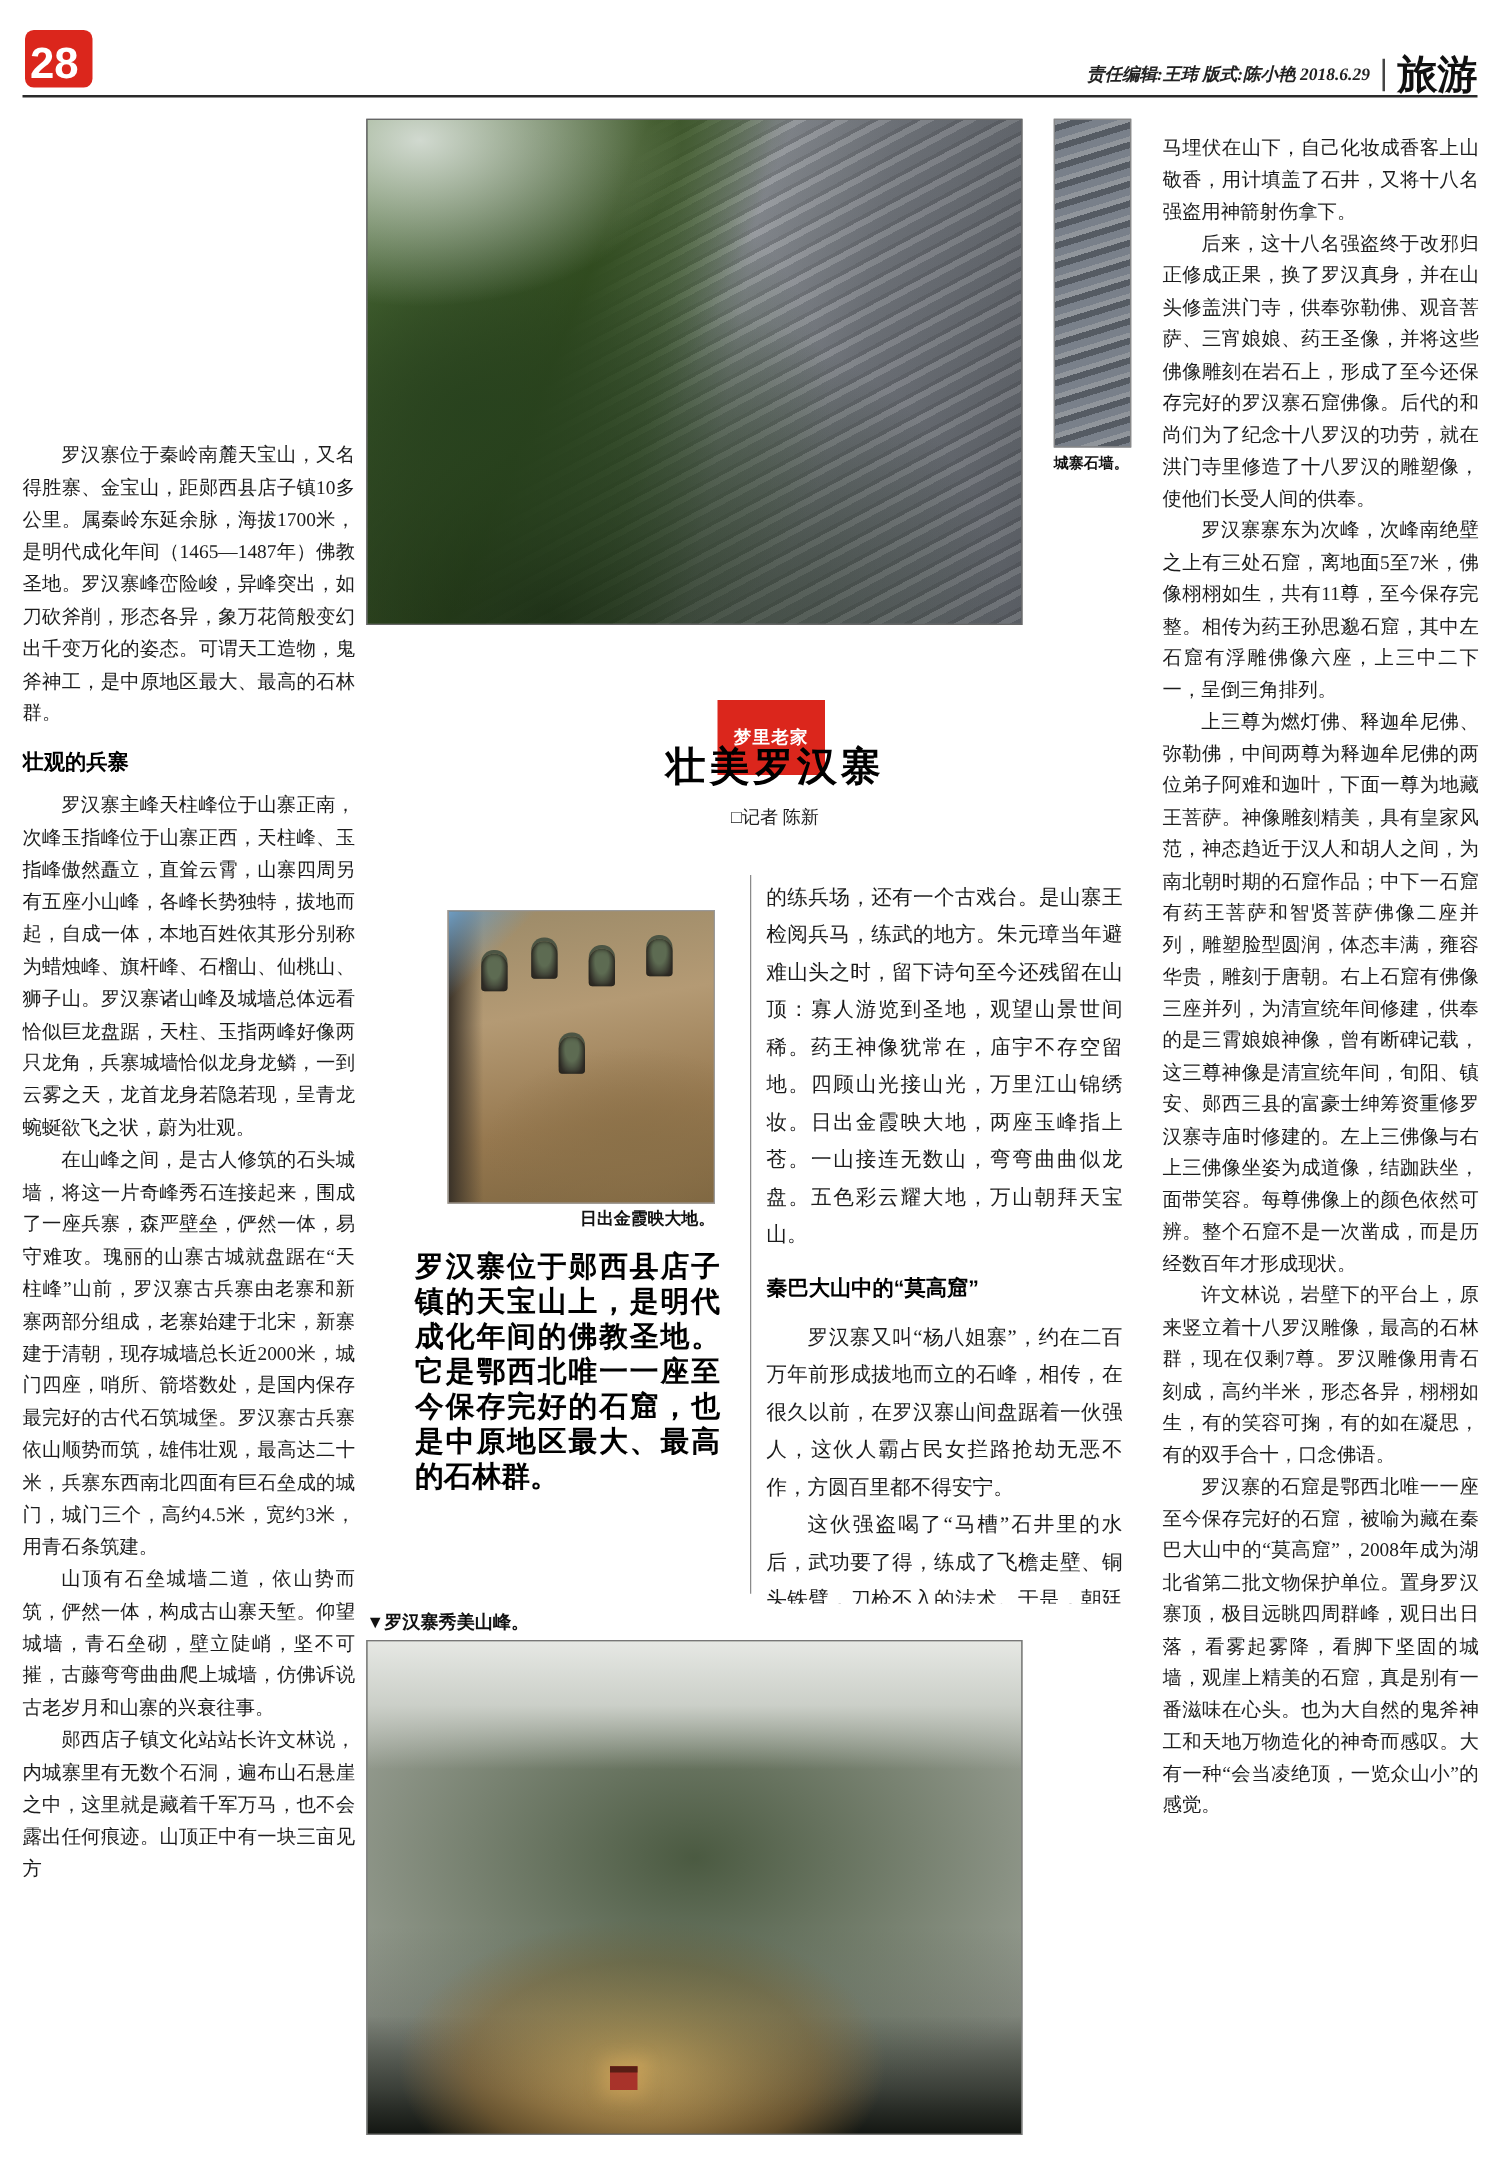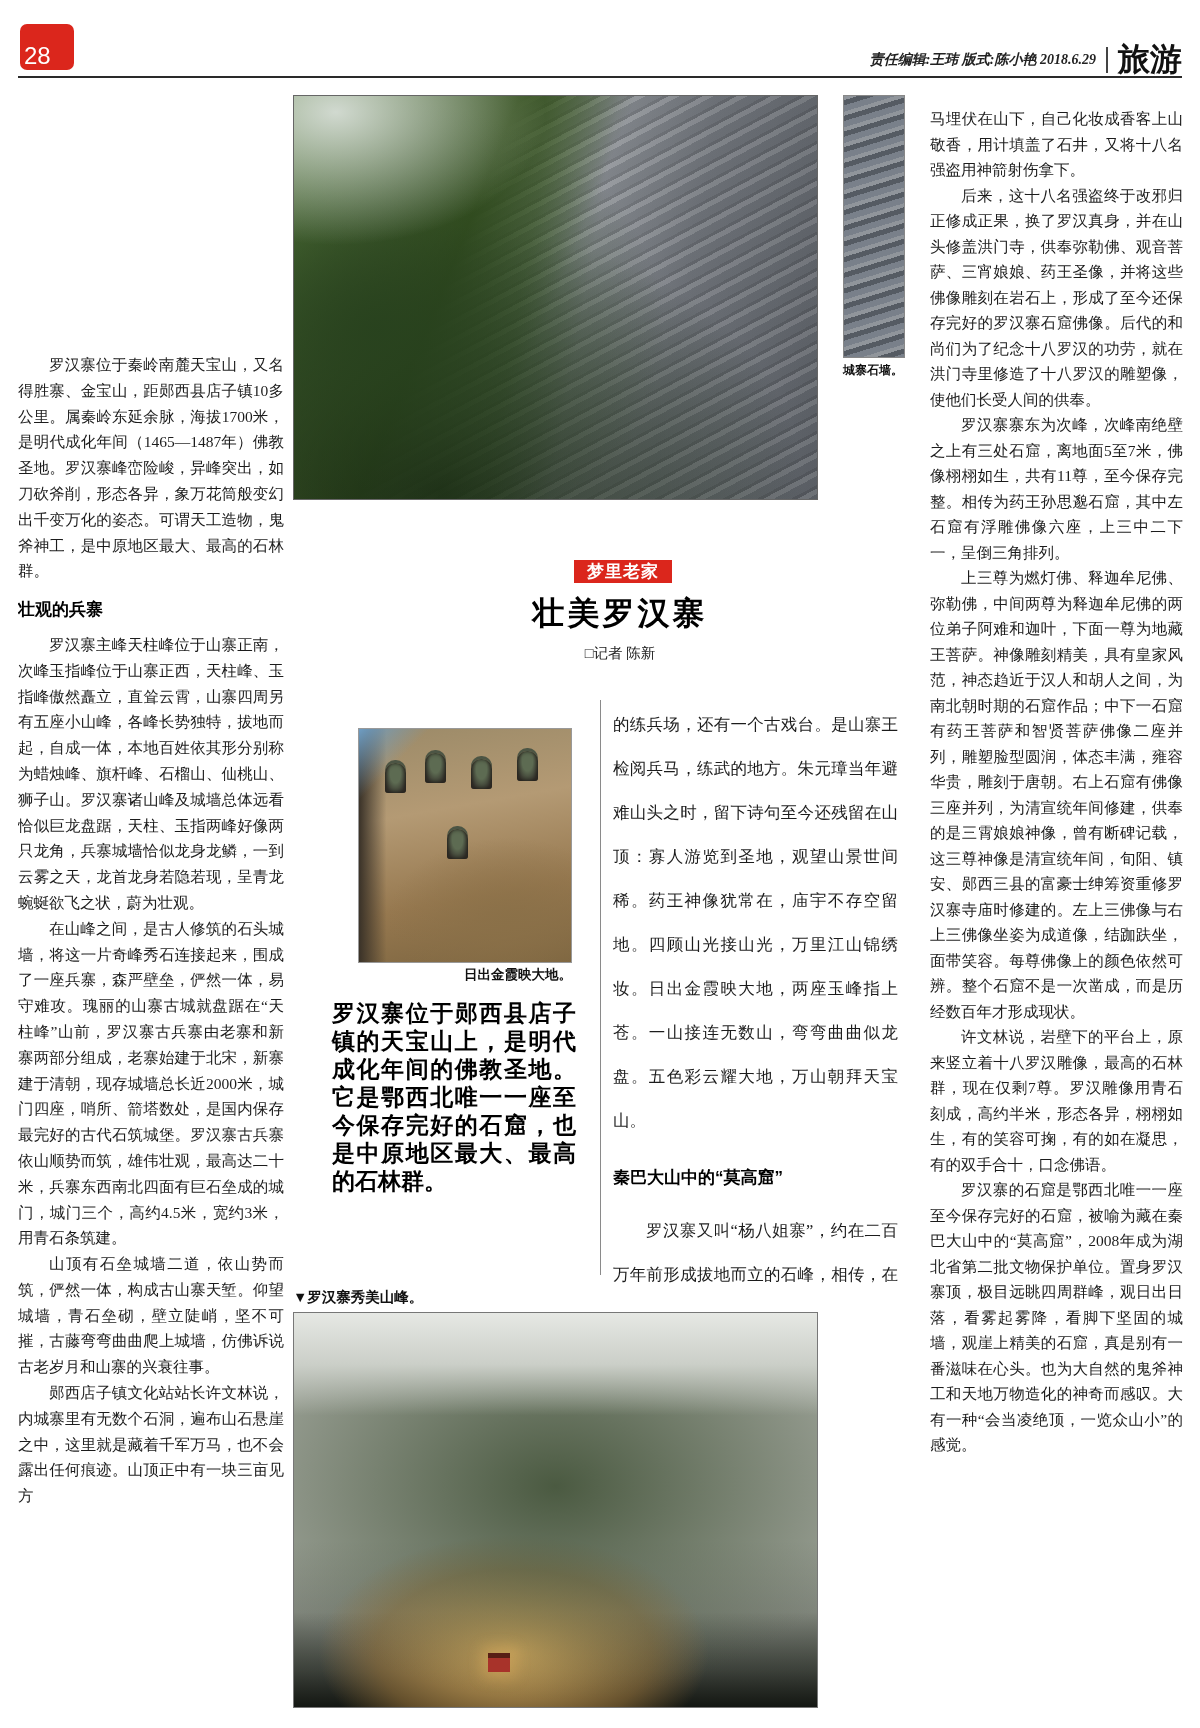--- a/index.html
+++ b/index.html
@@ -1,43 +1,43 @@
 <!DOCTYPE html>
 <html><head>
 <meta charset="utf-8">
 <style>
   html,body{margin:0;padding:0;background:#e8e8e8;}
   .page{position:relative;width:1200px;height:1728px;background:#ffffff;overflow:hidden;
         font-family:"Liberation Serif","DejaVu Serif",serif;color:#1c1c1c;}
   
   .pagenum{position:absolute;left:20px;top:24px;width:54px;height:46px;border-radius:7px;
            background:#db261c;color:#fff;display:flex;align-items:flex-end;justify-content:flex-start;
-           font-family:"Liberation Sans","DejaVu Sans",sans-serif;font-weight:normal;font-size:24px;
+           font-family:"Liberation Sans","DejaVu Sans",sans-serif;font-weight:bold;font-size:35px;
            line-height:1;padding:0 0 2px 4px;box-sizing:border-box;}
   .header-right{position:absolute;right:18px;top:38px;display:flex;align-items:center;gap:10px;}
   .edition{font-family:"Liberation Serif",serif;font-style:italic;font-weight:bold;font-size:14px;color:#222;}
   .header-bar{width:2px;height:26px;background:#444;}
   .section-name{font-family:"Liberation Sans","DejaVu Sans",sans-serif;font-weight:bold;font-size:32px;color:#111;}
   .header-rule{position:absolute;left:18px;right:18px;top:76px;height:2px;background:#2a2a2a;}
   
   .col p{margin:0;text-indent:2em;text-align:justify;}
   .col p.noindent{text-indent:0;}
   .col h3{font-family:"Liberation Sans","DejaVu Sans",sans-serif;font-size:17px;margin:13px 0 9px;
           text-indent:0;color:#000;}
   
   .col-left{position:absolute;left:18px;top:352px;width:266px;font-size:15.5px;line-height:25.8px;height:1376px;overflow:hidden;}
   
-  .col-mid{position:absolute;left:613px;top:703px;width:285px;font-size:16.5px;line-height:44px;height:580px;overflow:hidden;}
+  .col-mid{position:absolute;left:613px;top:703px;width:285px;font-size:16.5px;line-height:30px;height:580px;overflow:hidden;}
   .divider-v{position:absolute;left:600px;top:700px;width:1px;height:575px;background:#8a8a8a;}
   
   .col-right{position:absolute;left:930px;top:106px;width:253px;font-size:15.5px;line-height:25.5px;height:1600px;overflow:hidden;}
   
   .badge{position:absolute;left:574px;top:560px;background:#db261c;color:#fff;
-         font-family:"Liberation Sans","DejaVu Sans",sans-serif;font-weight:bold;font-size:17px;
-         padding:0 13px;letter-spacing:1px;}
+         font-family:"Liberation Sans","DejaVu Sans",sans-serif;font-weight:bold;font-size:14px;
+         padding:21px 13px;letter-spacing:1px;}
   .title{position:absolute;left:340px;top:592px;width:560px;text-align:center;
          font-family:"Liberation Serif",serif;font-weight:bold;font-size:32px;letter-spacing:3px;color:#000;}
   .byline{position:absolute;left:340px;top:644px;width:560px;text-align:center;font-size:14.5px;color:#222;}
   
   .photo{position:absolute;border:1px solid #666;box-sizing:border-box;}
   .photo-cliff{left:293px;top:95px;width:525px;height:405px;background-color:#777b80;
     background-image:
       radial-gradient(ellipse 300px 190px at 8% 4%, rgba(216,223,216,.95), rgba(216,223,216,0) 70%),
       radial-gradient(ellipse 400px 320px at 16% 58%, rgba(40,66,30,.95), rgba(40,66,30,0) 72%),
       radial-gradient(ellipse 520px 380px at 28% 98%, rgba(24,40,18,.92), rgba(24,40,18,0) 70%),

